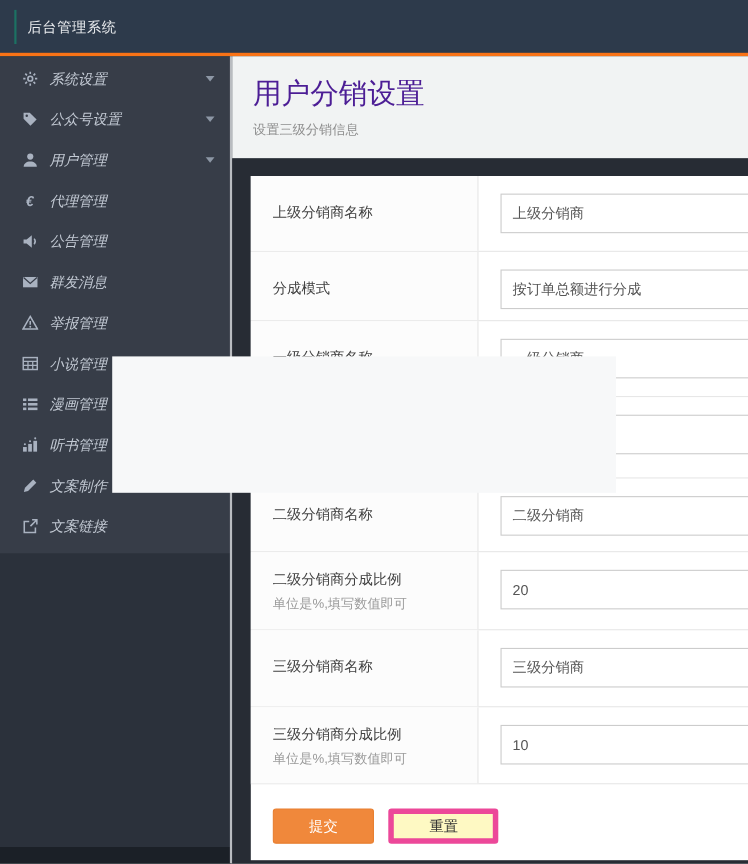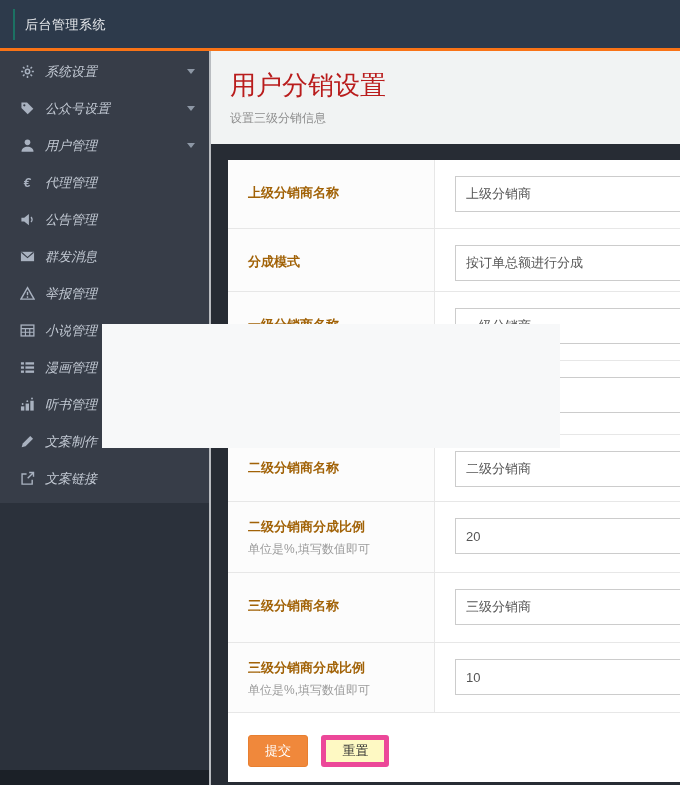--- a/index.html
+++ b/index.html
@@ -25,43 +25,43 @@
              border-left:4px solid transparent; border-right:4px solid transparent;
              border-top:5px solid #8d97a5; }
   .sidebar-footer { position:absolute; left:0; bottom:0; width:210px; height:15px; background:#1b2027; }
 
   
   .v-line { position:absolute; left:209px; top:51px; width:2px; height:734px; background:#b9bcc0; z-index:20; }
 
   
   .content { position:absolute; left:211px; top:51px; width:469px; height:734px; overflow:hidden; }
   .page-header { width:100%; height:93px; background:#f1f3f3; padding:17px 0 0 19px; }
-  .page-header h1 { color:#b91c1c; font-size:26px; font-weight:400; }
+  .page-header h1 { color:#4c1d95; font-size:26px; font-weight:400; }
   .page-subtitle { margin-top:7px; color:#8e8e8e; font-size:12px; }
   .content-dark { position:relative; width:100%; height:641px; background:#272c34; overflow:hidden; }
 
   
   .panel { position:absolute; left:17px; top:16px; width:560px; height:622px; background:#fff; }
   .form-row { display:flex; border-bottom:1px solid #e7e7e7; }
   .form-row:nth-child(1){height:69px} .form-row:nth-child(2){height:63px}
   .form-row:nth-child(3){height:69px} .form-row:nth-child(4){height:74px}
   .form-row:nth-child(5){height:67px} .form-row:nth-child(6){height:71px}
   .form-row:nth-child(7){height:70px} .form-row:nth-child(8){height:70px}
   .cell-label { width:207px; flex:none; background:#fcfcfc; border-right:1px solid #e7e7e7; padding:0 10px 0 20px; }
   .row-single .cell-label { padding-top:24px; }
   .row-dual   .cell-label { padding-top:16px; }
-  .lbl { color:#a16207; font-size:13px;font-weight:bold; }
+  .lbl { color:#404040; font-size:13px; }
   .sublbl { color:#9b9b9b; font-size:12px; margin-top:5px; }
   .row-dual .sublbl { display:block; }
   .cell-input { flex:1; padding:16px 0 0 20px; }
   .field-input { width:400px; height:36px; border:1px solid #ccc; background:#fff;
                  padding:0 10px; font-size:13px; color:#555;
                  font-family:"Liberation Sans","DejaVu Sans",sans-serif; }
   .btn-row { height:69px; padding:22px 0 0 20px; }
-  .btn { display:inline-block; height:32px; padding:0 16px; font-size:13px; border-radius:3px;
+  .btn { display:inline-block; height:32px; padding:0 32px; font-size:13px; border-radius:3px;
          cursor:pointer; font-family:"Liberation Sans","DejaVu Sans",sans-serif; }
   .btn-submit { background:#f0883b; border:1px solid #e87f30; color:#fff; }
   .btn-reset  { background:#fef9c3; border:5px solid #ec4899; color:#333; margin-left:9px; }
 
   
   .overlay { position:absolute; left:102px; top:324px; width:458px; height:124px;
              background:#f7f8f9; z-index:40; }
 </style>
 </head>
 <body>

